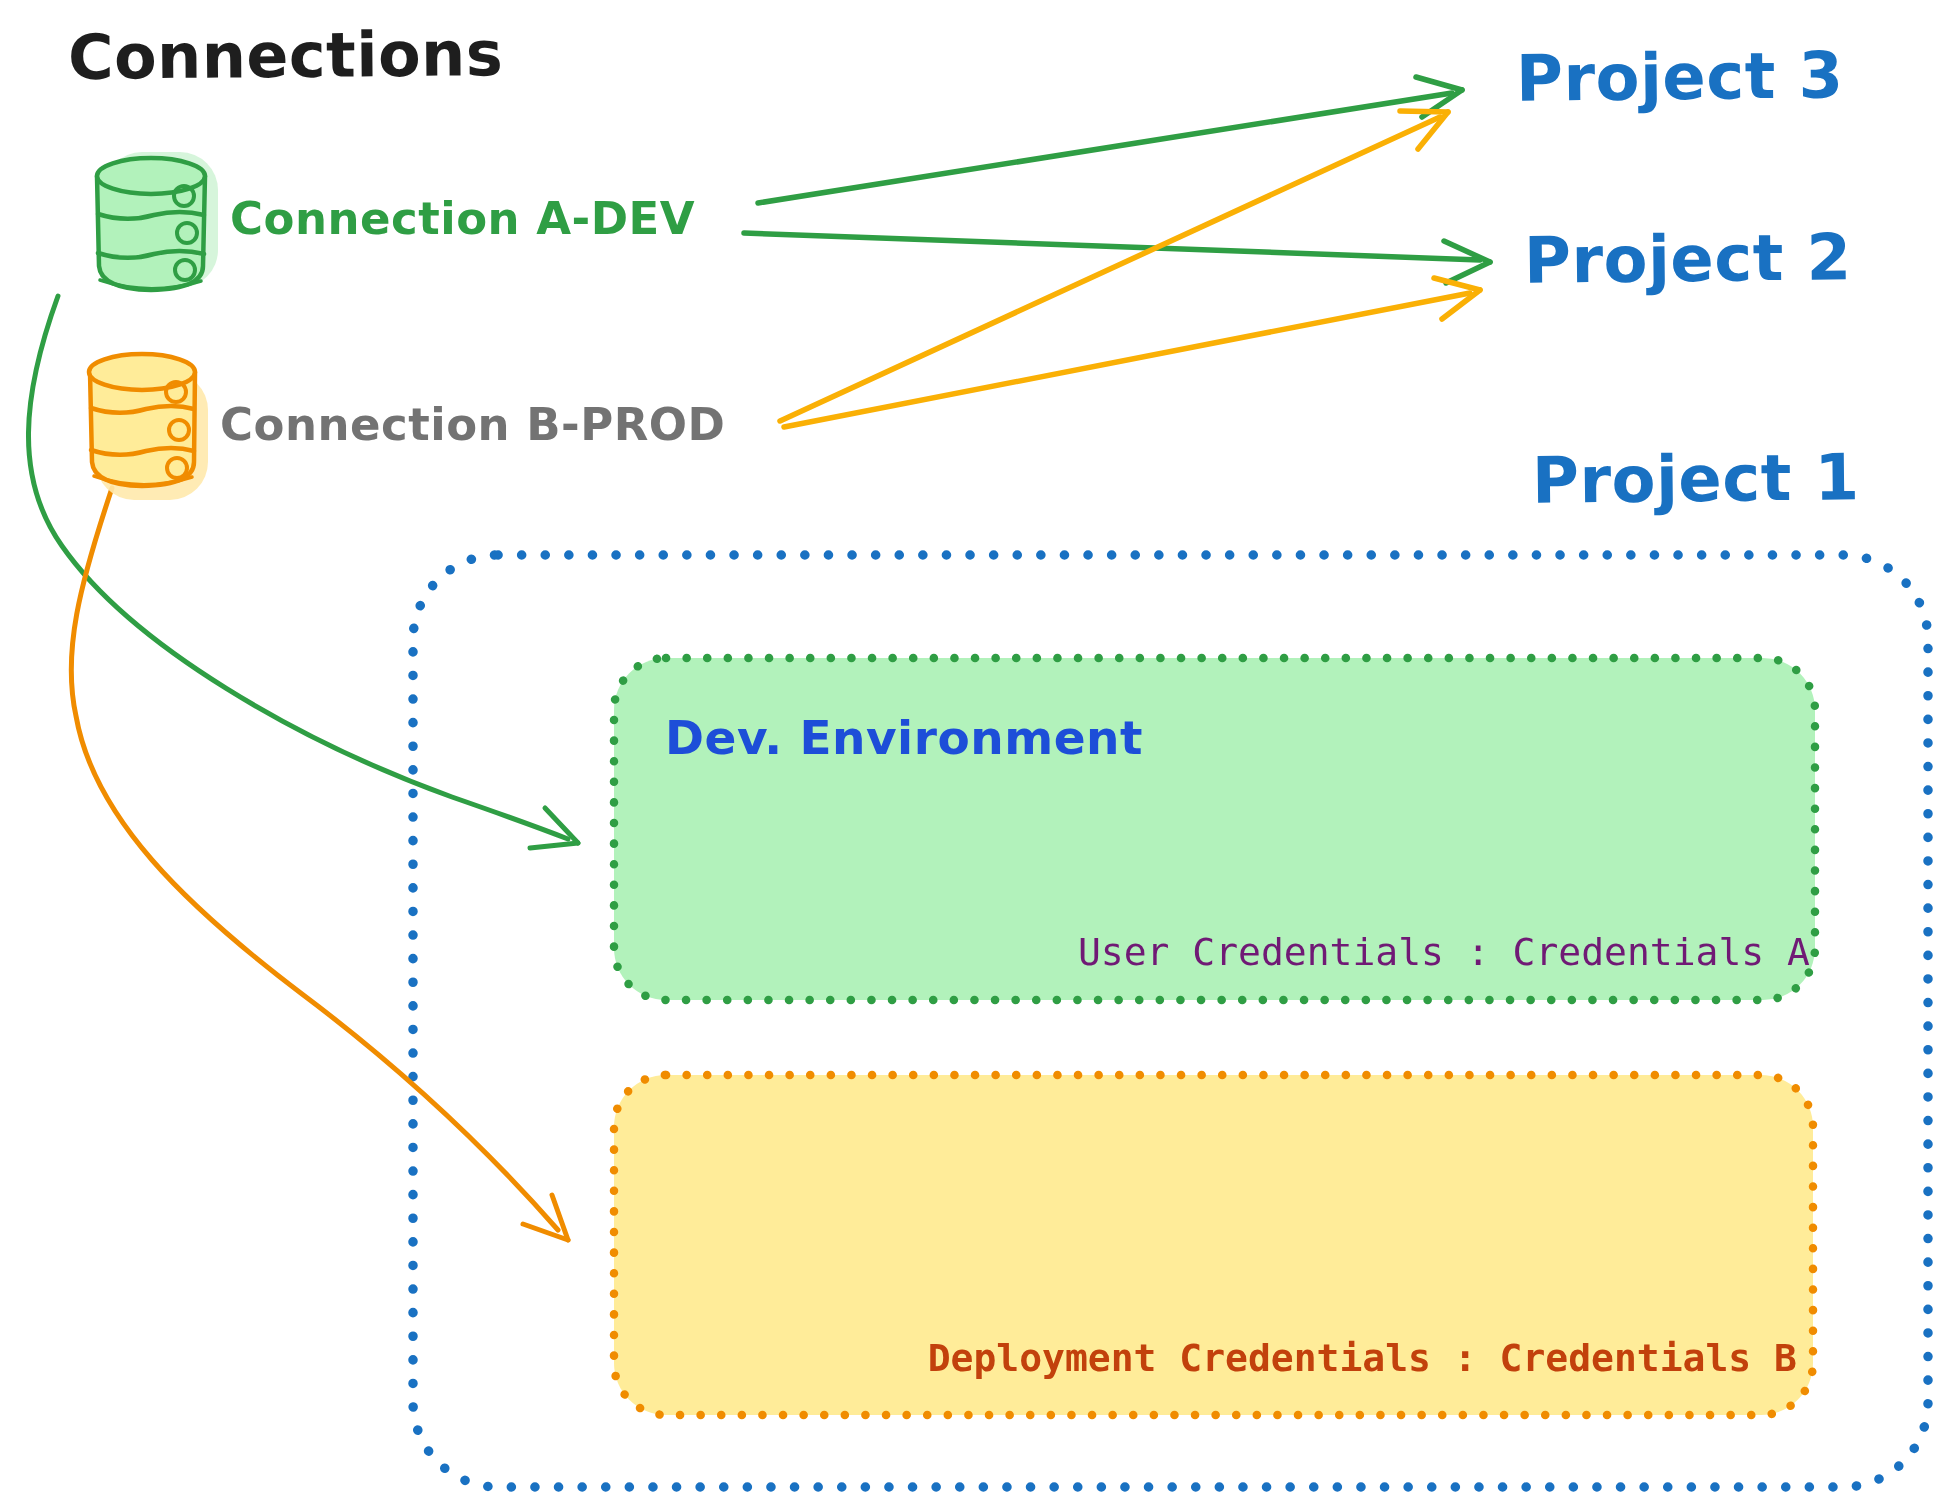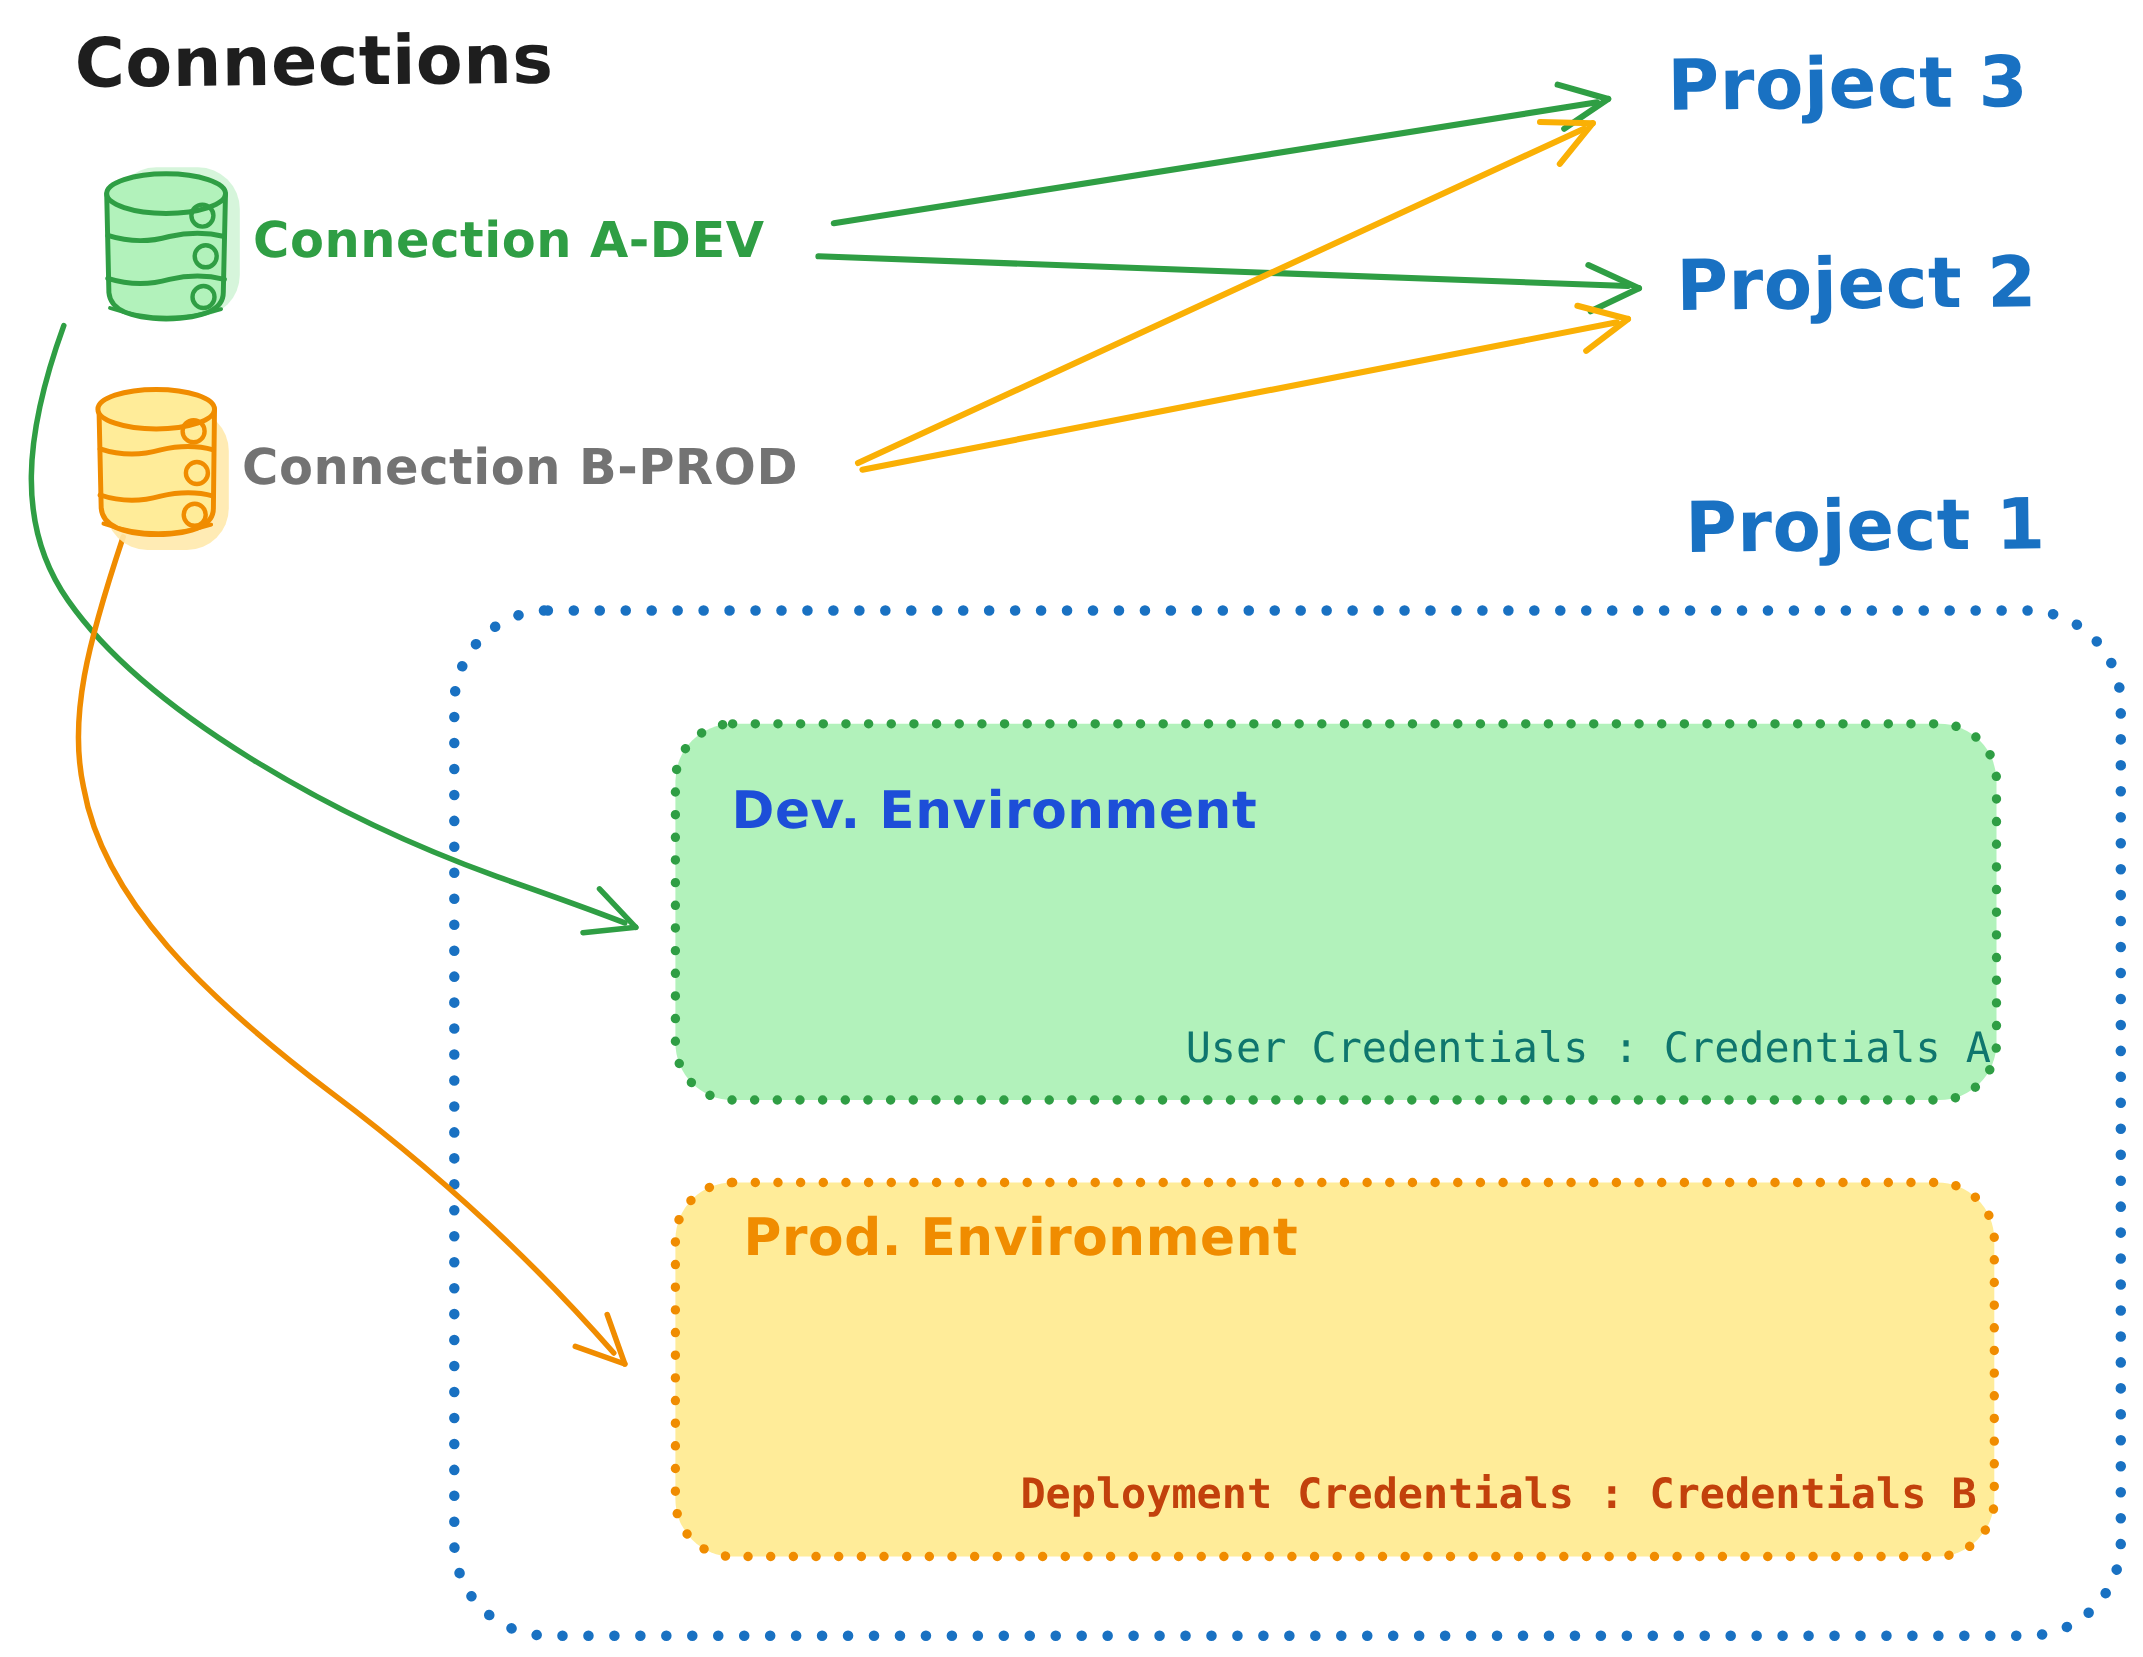--- a/index.html
+++ b/index.html
@@ -10,21 +10,21 @@
   .hand{font-weight:700;}
   .title{font-size:62px;color:#1e1e1e;transform:rotate(-0.5deg);}
   .conn-label{font-size:45px;}
   .conn-green{color:#2f9e44;}
   .conn-orange{color:#737373;}
   .project-label{font-size:64px;color:#1971c2;transform:rotate(-0.6deg);}
   .env-label{font-size:47px;font-weight:700;}
   .env-green{color:#1d4ed8;}
   .env-orange{color:#f08c00;}
   .cred-line{font-family:"DejaVu Sans Mono","Liberation Mono",monospace;font-size:38px;font-weight:500;letter-spacing:0px;}
-  .cred-green{color:#0f766e;}
+  .cred-green{color:#701a75;}
   .cred-orange{color:#c2410c;font-weight:bold;}
 </style>
 </head>
 <body>
 
 <div id="canvas">
 
   <svg id="scene" width="1948" height="1506" viewBox="0 0 1948 1506">
 
     <rect x="413" y="555" width="1515" height="932" rx="85" ry="85" fill="none" stroke="#1971c2" stroke-width="9.5" stroke-dasharray="0.1 23.5" stroke-linecap="round"></rect>
@@ -103,17 +103,16 @@
   <div class="lbl hand project-label" style="left:1516px;top:42px;">Project 3</div>
 
   <div class="lbl hand project-label" style="left:1524px;top:224px;">Project 2</div>
 
   <div class="lbl hand project-label" style="left:1532px;top:444px;">Project 1</div>
 
   <div class="lbl env-label env-green" style="left:665px;top:712px;">Dev. Environment</div>
 
   <div class="lbl cred-line cred-green" style="right:178px;top:932px;">User Credentials : Credentials A</div>
 
-  <div class="lbl env-label env-orange" style="left:676px;top:1100px;">Prod. Environment</div>
 
   <div class="lbl cred-line cred-orange" style="right:191px;top:1338px;">Deployment Credentials : Credentials B</div>
 
 </div>
 
 </body></html>

